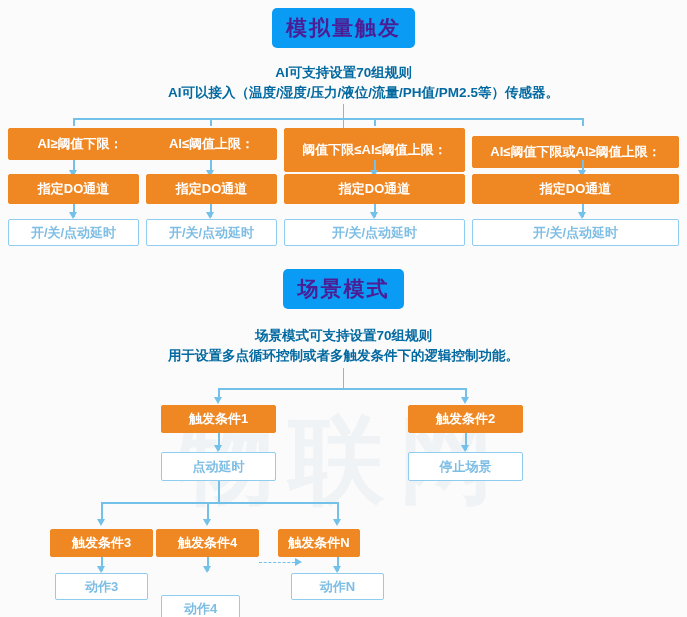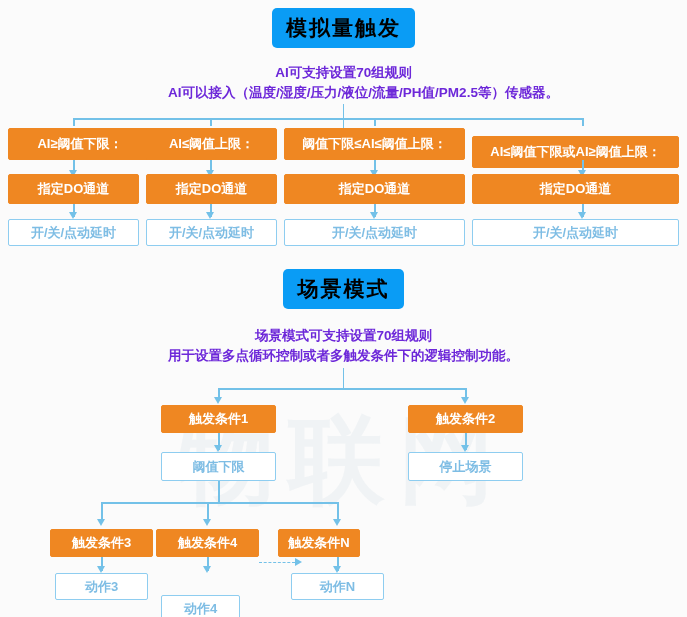--- a/index.html
+++ b/index.html
@@ -17,32 +17,32 @@
     font-size: 96px; font-weight: bold; color: rgba(215,225,232,0.30);
     letter-spacing: 14px; text-align: center; line-height: 200px;
     pointer-events: none; user-select: none; white-space: nowrap; overflow: hidden;
   }
 
   
   .banner {
     position: absolute;
     background: #0a9cf5;
     border-radius: 5px;
-    color: #000000;
+    color: #4c1d95;
     font-size: 21px;
     font-weight: bold;
     letter-spacing: 2px;
     text-align: center;
     display: flex; align-items: center; justify-content: center;
   }
 
   
   .desc {
     position: absolute; width: 687px; text-align: center;
-    color: #6d28d9; font-size: 13.5px; font-weight: bold; line-height: 20px;
+    color: #0369a1; font-size: 13.5px; font-weight: bold; line-height: 20px;
   }
 
   
   .box {
     position: absolute;
     display: flex; align-items: center; justify-content: center;
     text-align: center;
     border-radius: 2px;
     white-space: nowrap;
   }
@@ -122,21 +122,21 @@
   <div class="box box-outline" style="left:8px; top:219px; width:131px; height:27px;">开/关/点动延时</div>
 
   <div class="box box-orange" style="left:146px; top:128px; width:131px; height:32px;">AI≤阈值上限：</div>
   <div class="vline" style="left:210px; top:160px; height:13px;"></div>
   <div class="arrow-down" style="left:206.2px; top:170px;"></div>
   <div class="box box-orange" style="left:146px; top:174px; width:131px; height:30px;">指定DO通道</div>
   <div class="vline" style="left:210px; top:204px; height:13px;"></div>
   <div class="arrow-down" style="left:206.2px; top:212px;"></div>
   <div class="box box-outline" style="left:146px; top:219px; width:131px; height:27px;">开/关/点动延时</div>
 
-  <div class="box box-orange" style="left:284px; top:128px; width:181px; height:32px;">阈值下限≤AI≤阈值上限：</div>
+  <div class="box box-orange" style="left:284px; top:128px; width:181px; height:44px;">阈值下限≤AI≤阈值上限：</div>
   <div class="vline" style="left:374px; top:160px; height:13px;"></div>
   <div class="arrow-down" style="left:370.2px; top:170px;"></div>
   <div class="box box-orange" style="left:284px; top:174px; width:181px; height:30px;">指定DO通道</div>
   <div class="vline" style="left:374px; top:204px; height:13px;"></div>
   <div class="arrow-down" style="left:370.2px; top:212px;"></div>
   <div class="box box-outline" style="left:284px; top:219px; width:181px; height:27px;">开/关/点动延时</div>
 
   <div class="box box-orange" style="left:472px; top:136px; width:207px; height:32px;">AI≤阈值下限或AI≥阈值上限：</div>
   <div class="vline" style="left:582px; top:160px; height:13px;"></div>
   <div class="arrow-down" style="left:578.2px; top:170px;"></div>
@@ -153,21 +153,21 @@
   <div class="vline" style="left:342.5px; top:368px; height:20px;"></div>
   <div class="hline" style="left:218px; top:388px; width:248px;"></div>
   <div class="vline" style="left:218px; top:388px; height:12px;"></div>
   <div class="arrow-down" style="left:214.2px; top:397px;"></div>
   <div class="vline" style="left:465px; top:388px; height:12px;"></div>
   <div class="arrow-down" style="left:461.2px; top:397px;"></div>
 
   <div class="box box-orange" style="left:161px; top:405px; width:115px; height:28px;">触发条件1</div>
   <div class="vline" style="left:218px; top:433px; height:17px;"></div>
   <div class="arrow-down" style="left:214.2px; top:445px;"></div>
-  <div class="box box-outline" style="left:161px; top:452px; width:115px; height:29px;">阈值下限</div>
+  <div class="box box-outline" style="left:161px; top:452px; width:115px; height:29px;">点动延时</div>
 
   <div class="box box-orange" style="left:408px; top:405px; width:115px; height:28px;">触发条件2</div>
   <div class="vline" style="left:465px; top:433px; height:17px;"></div>
   <div class="arrow-down" style="left:461.2px; top:445px;"></div>
   <div class="box box-outline" style="left:408px; top:452px; width:115px; height:29px;">停止场景</div>
 
   <div class="vline" style="left:218px; top:481px; height:21px;"></div>
   <div class="hline" style="left:101px; top:502px; width:237px;"></div>
   <div class="vline" style="left:101px; top:502px; height:20px;"></div>
   <div class="arrow-down" style="left:97.2px; top:519px;"></div>

